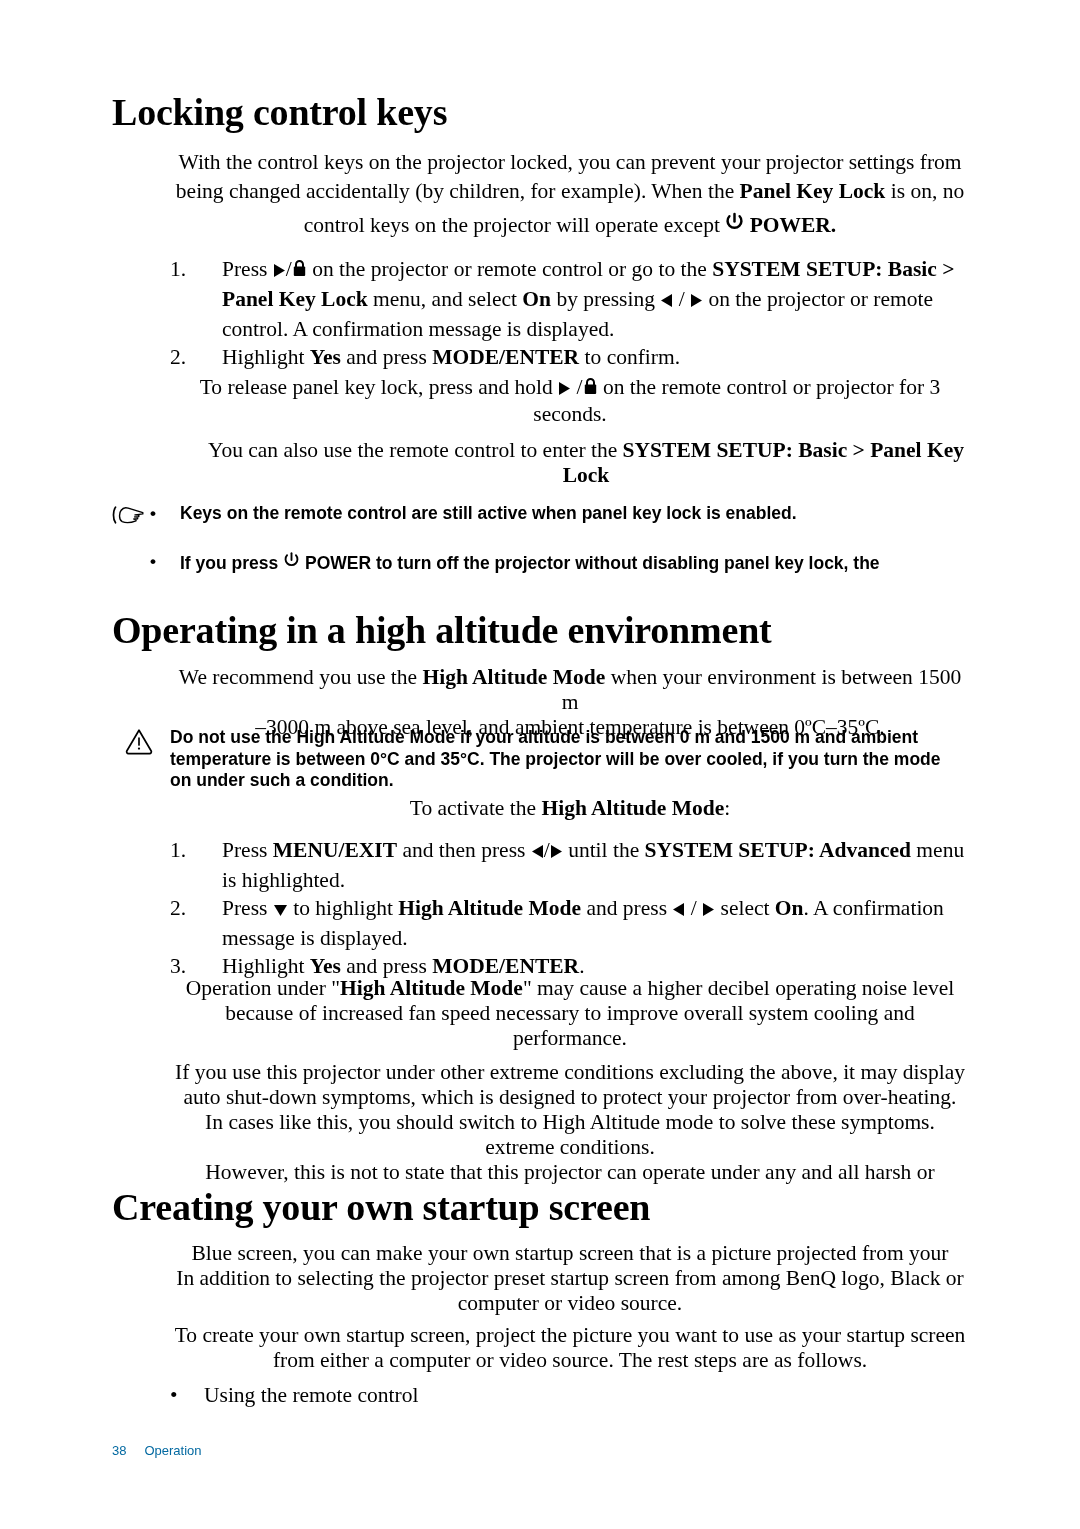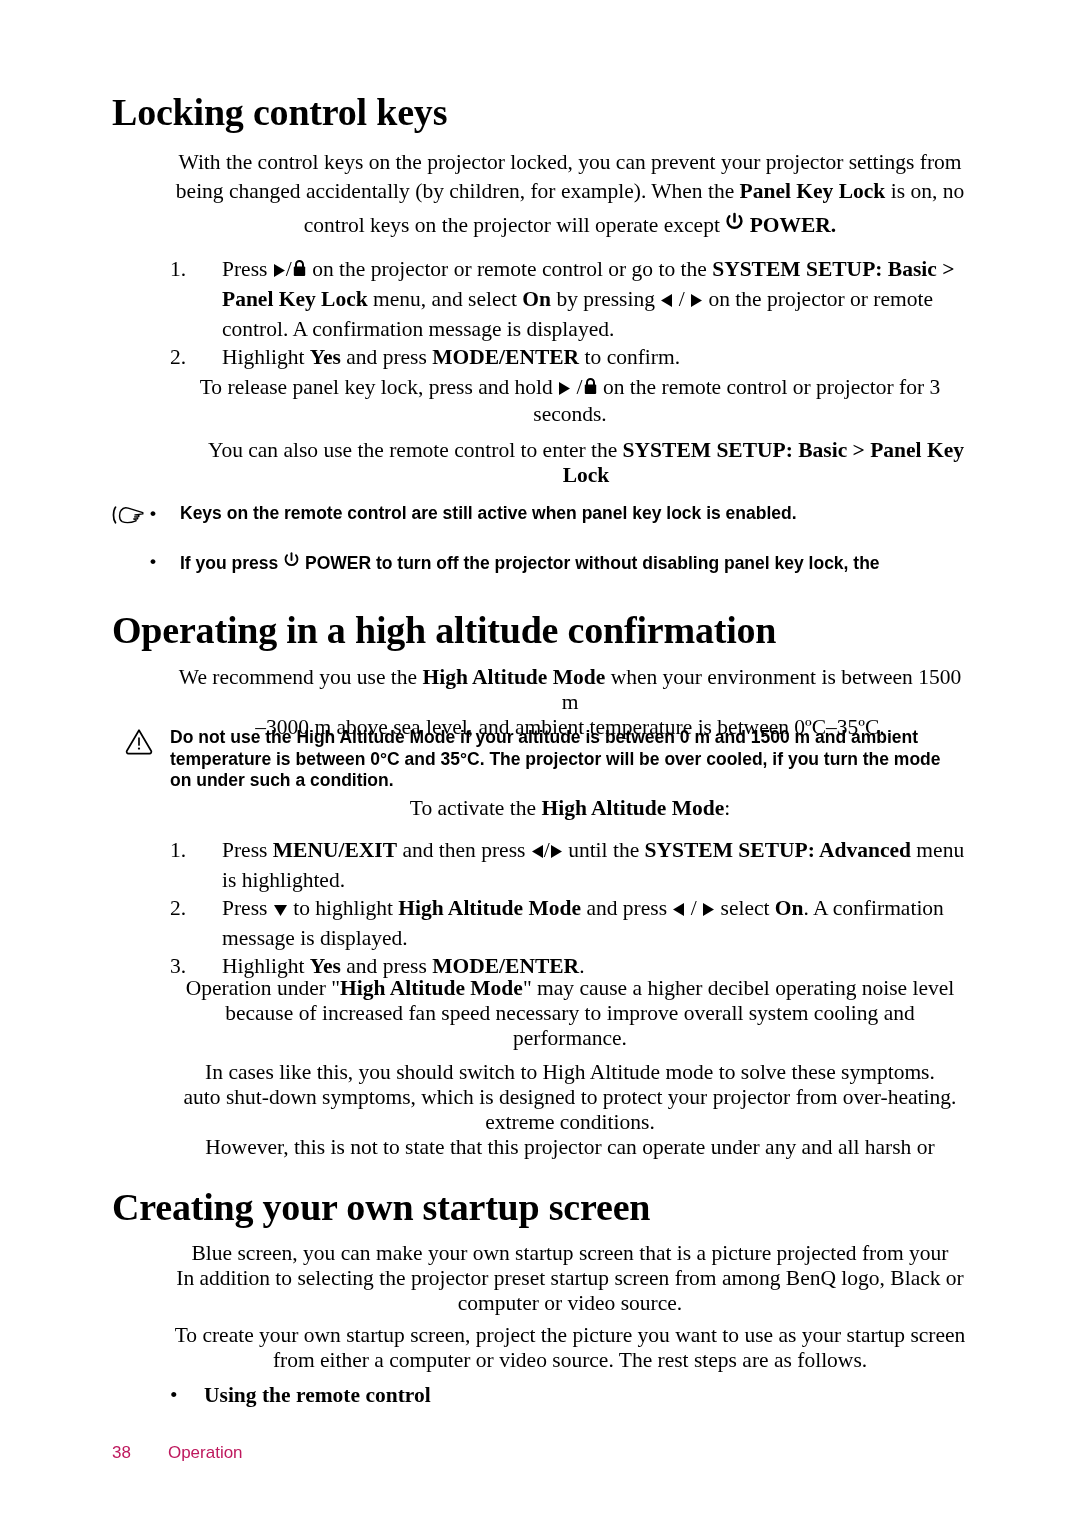--- a/index.html
+++ b/index.html
@@ -116,32 +116,32 @@
   
   .bullet-line {
     position: absolute;
     left: 170px;
     width: 800px;
     font-size: 21.5px;
     line-height: 26px;
     display: flex;
   }
   .bullet-line .dot { width: 34px; flex: 0 0 34px; }
-  .bullet-line .txt { font-weight: bold; }
+  .bullet-line .txt { font-weight: normal; }
 
   
   .footer {
     position: absolute;
     left: 112px;
     top: 1443px;
     font-family: "Liberation Sans", sans-serif;
-    font-size: 17px;
-    color: #be185d;
+    font-size: 13px;
+    color: #0369a1;
     display: flex;
-    gap: 37px;
+    gap: 18px;
   }
 </style>
 </head>
 <body>
 
 <div class="page">
 
   <h1 class="section-title" id="h-lock">Locking control keys</h1>
 
   <div class="body-block loose" style="top:148px;">
@@ -215,21 +215,21 @@
       <div class="note-body">
         <span>If you press </span><span class="glyph"><svg width="17" height="19" viewBox="0 0 20 22">
               <path d="M10 2.5 v8" stroke="#000" stroke-width="2.2" stroke-linecap="round" fill="none"></path>
               <path d="M4.8 4.8 A7 7 0 1 0 15.2 4.8" stroke="#000" stroke-width="2.2" fill="none" stroke-linecap="round"></path>
             </svg></span><span> POWER to turn off the projector without disabling panel key lock, the</span>
         <br>
       </div>
     </div>
   </div>
 
-  <h1 class="section-title" id="h-alt">Operating in a high altitude confirmation</h1>
+  <h1 class="section-title" id="h-alt">Operating in a high altitude environment</h1>
 
   <div class="body-block" style="top:665px;">
     <div><span>We recommend you use the </span><b>High Altitude Mode</b><span> when your environment is between 1500 m</span></div>
     <div>–3000 m above sea level, and ambient temperature is between 0ºC–35ºC.</div>
   </div>
 
   <span class="icon-warn" style="top:727px;">
     <svg width="30" height="28" viewBox="0 0 30 28">
       <path d="M15 3.2 L27.2 24 a1.8 1.8 0 0 1 -1.6 2.6 H4.4 a1.8 1.8 0 0 1 -1.6 -2.6 Z" stroke="#000" stroke-width="1.7" fill="none" stroke-linejoin="round"></path>
       <path d="M15 11 v7" stroke="#000" stroke-width="1.7" stroke-linecap="round"></path>
@@ -282,22 +282,23 @@
     </div>
   </div>
 
   <div class="body-block" style="top:976px;">
     <div><span>Operation under "</span><b>High Altitude Mode</b><span>" may cause a higher decibel operating noise level</span></div>
     <div>because of increased fan speed necessary to improve overall system cooling and</div>
     <div>performance.</div>
   </div>
 
   <div class="body-block" style="top:1060px;">
+    <div>If you use this projector under other extreme conditions excluding the above, it may display</div>
+    <div>auto shut-down symptoms, which is designed to protect your projector from over-heating.</div>
     <div>In cases like this, you should switch to High Altitude mode to solve these symptoms.</div>
-    <div>auto shut-down symptoms, which is designed to protect your projector from over-heating.</div>
     <div>extreme conditions.</div>
     <div>However, this is not to state that this projector can operate under any and all harsh or</div>
   </div>
 
   <h1 class="section-title" id="h-start">Creating your own startup screen</h1>
 
   <div class="body-block" style="top:1241px;">
     <div>Blue screen, you can make your own startup screen that is a picture projected from your</div>
     <div>In addition to selecting the projector preset startup screen from among BenQ logo, Black or</div>
     <div>computer or video source.</div>

